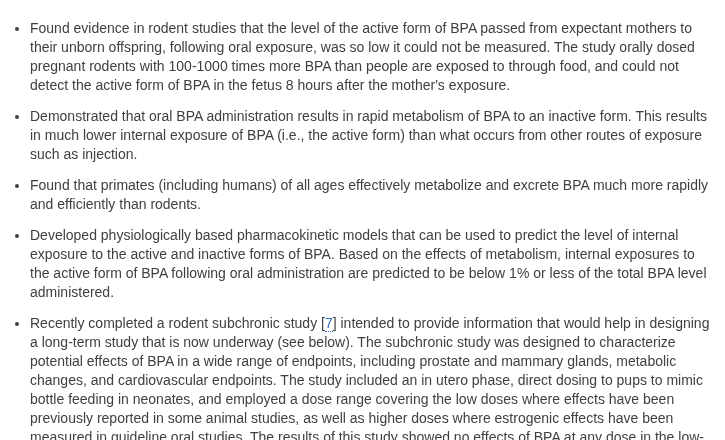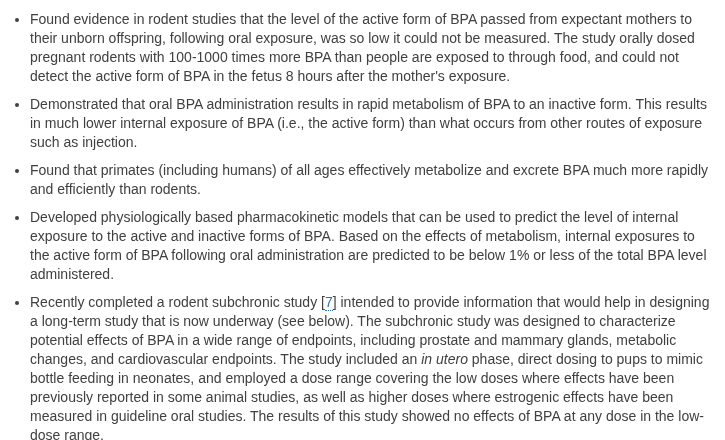--- a/index.html
+++ b/index.html
@@ -15,35 +15,34 @@
     font-size: 14px;
     line-height: 19px;
     color: var(--text, #404040);
   }
   ul.bullet-list {
     margin: 0;
     padding: 7px 7px 0 30px;
     list-style: disc outside;
   }
   ul.bullet-list > li {
-    margin: 3px 0 9px 0;
+    margin: 12px 0 9px 0;
     padding: 0;
   }
   ul.bullet-list > li::marker {
     color: var(--text, #404040);
     font-size: 13px;
   }
   .ref-link {
     color: var(--link, #2a6cc4);
     text-decoration: none;
     border-bottom: 1px dotted var(--link, #2a6cc4);
     cursor: pointer;
   }
   .italic {
-    font-style: italic;
   }
 </style>
 </head>
 <body>
 
 <ul class="bullet-list">
   <li>
     <span>Found evidence in rodent studies that the level of the active form of BPA passed from expectant mothers to their unborn offspring, following oral exposure, was so low it could not be measured. The study orally dosed pregnant rodents with 100-1000 times more BPA than people are exposed to through food, and could not detect the active form of BPA in the fetus 8 hours after the mother's exposure.</span>
   </li>
   <li>

